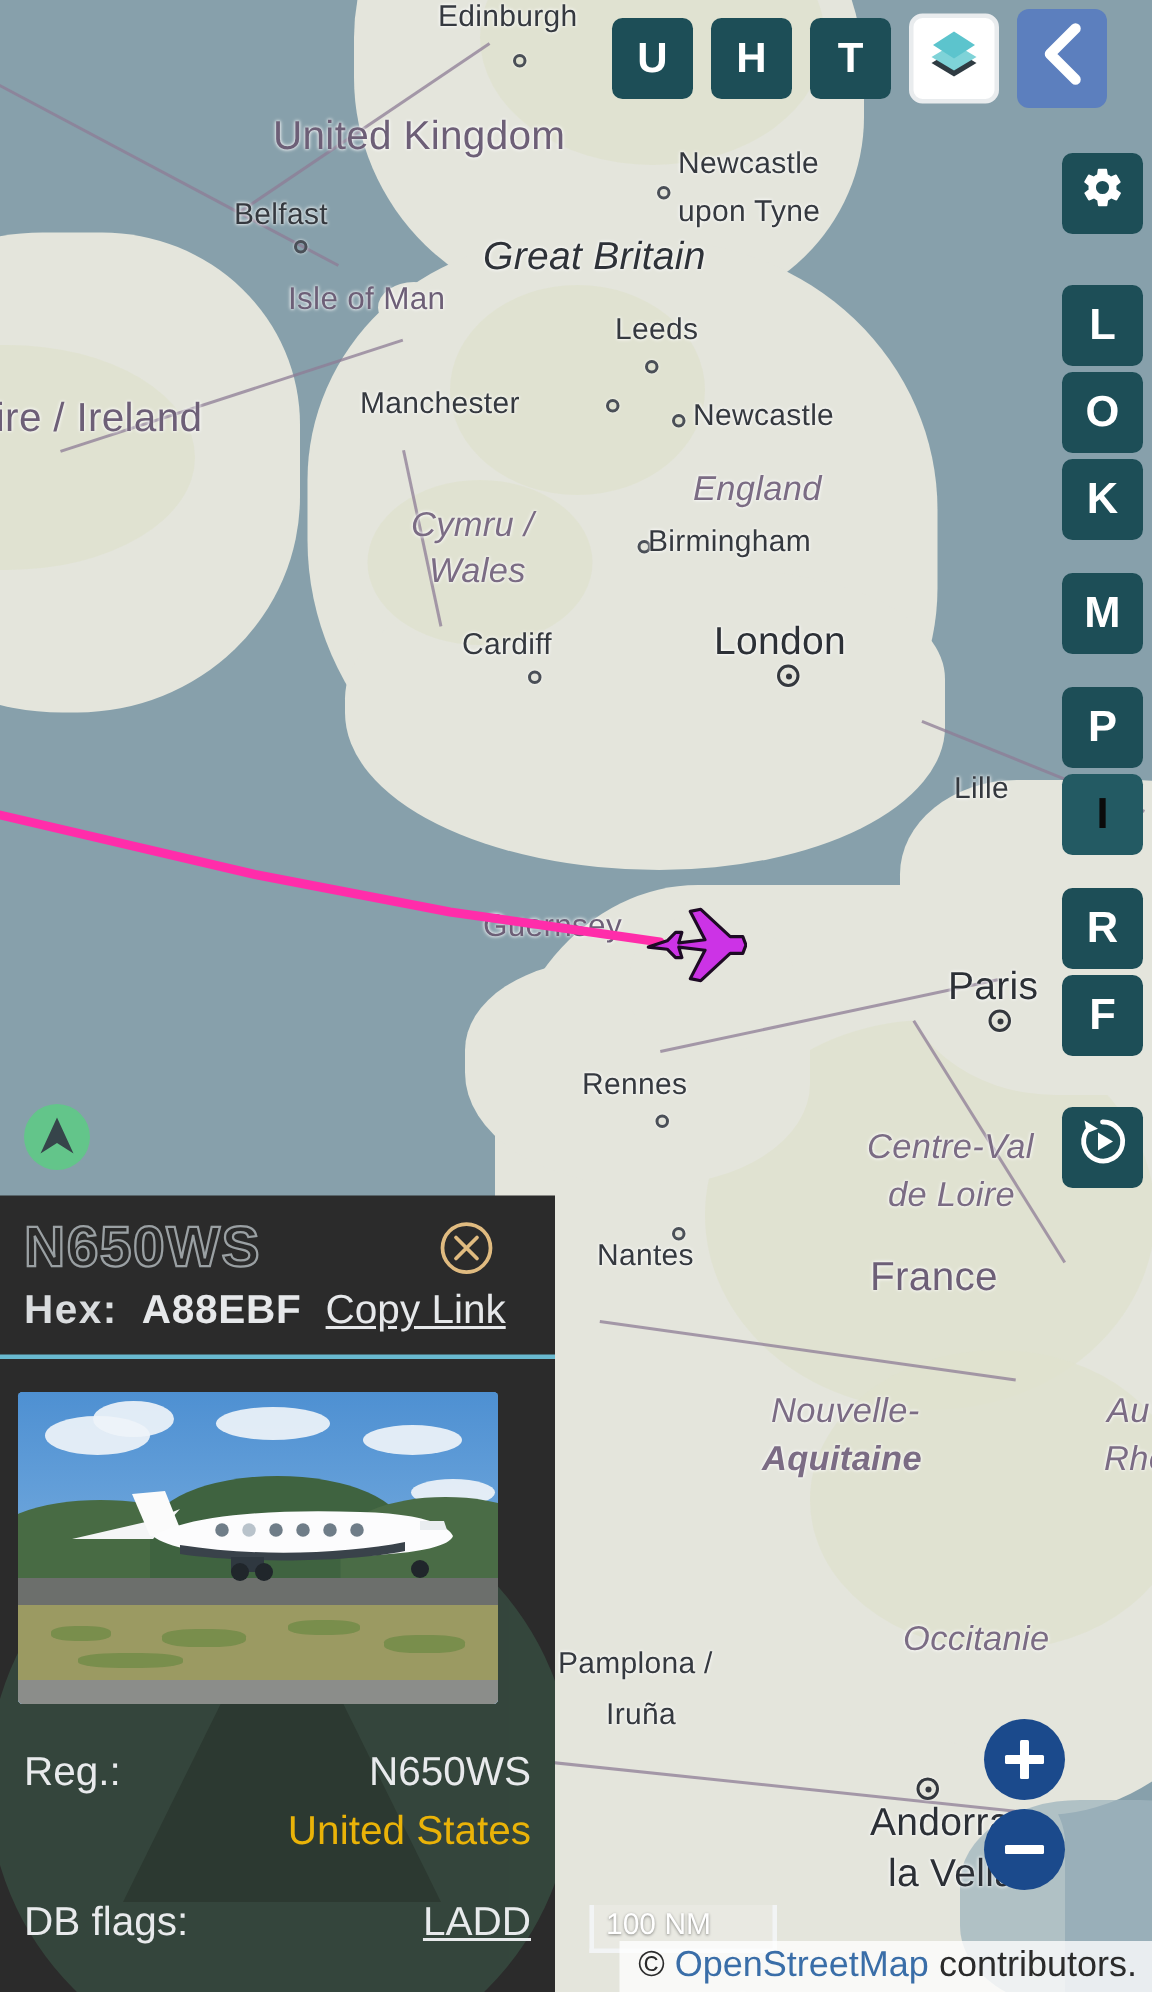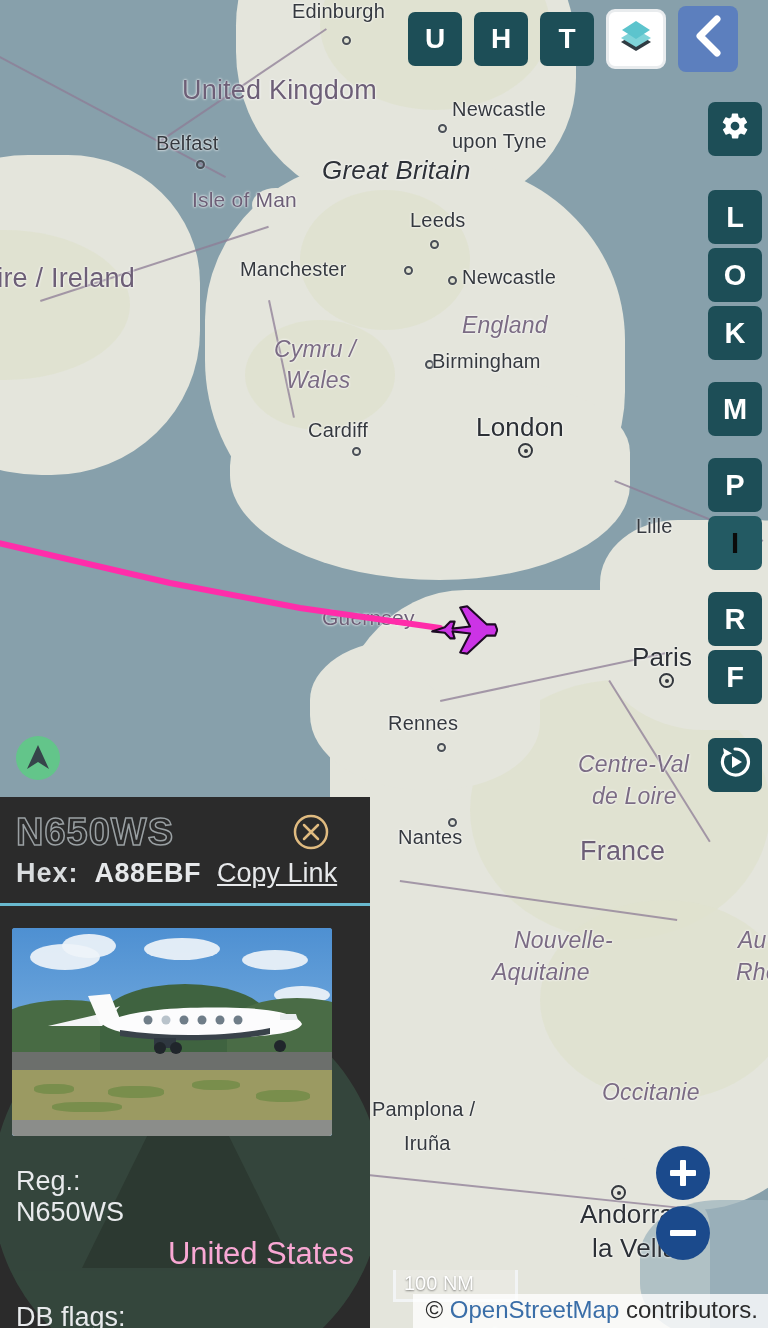--- a/index.html
+++ b/index.html
@@ -169,27 +169,27 @@
   .photo .taxiway { position: absolute; left:0; right:0; bottom: 62px; height: 22px; background: #6c6f6c; }
   .photo .grass { position: absolute; left:0; right:0; bottom: 14px; height: 52px; background: #9b9a62; }
   .photo .grasstuft { position: absolute; background: #6d8a45; border-radius: 40%; opacity: .75; }
   .photo .road { position: absolute; left:0; right:0; bottom: 0; height: 16px; background: #8b8d8a; }
   .photo .jet { position: absolute; left: 18px; bottom: 78px; }
 
   .imgcred { font-size: 21px; color: #d9dcde; margin: 12px 0 0 4px; }
 
   .row {
     display: flex; justify-content: space-between; align-items: baseline;
-    padding: 0 4px; margin-top: 30px; flex-direction: column;
+    padding: 0 4px; margin-top: 30px;
   }
   .row .k { font-size: 27px; color: #e8eaec; }
   .row .v { font-size: 27px; color: #e8eaec; text-align: right; }
   .row .v.link { text-decoration: underline; cursor: pointer; }
   .subrow { display: flex; justify-content: flex-end; padding: 0 4px; margin-top: 8px; }
-  .subrow .v { font-size: 31px; color: #f9a8d4; }
+  .subrow .v { font-size: 27px; color: #eab308; }
 </style>
 </head>
 <body>
 
 <div id="app">
 
   <div id="map">
     <div class="sea"></div>
 
     <div class="land" style="left:-130px;top:155px;width:330px;height:320px;border-radius:48% 40% 45% 52%;"></div>
@@ -261,21 +261,21 @@
         <div class="lbl city" style="left: 308px; top: 419px;">Cardiff</div>
         <div class="lbl city" style="left: 636px; top: 515px;">Lille</div>
         <div class="lbl island" style="left: 322px; top: 606px;">Guernsey</div>
         <div class="lbl cap" style="left: 632px; top: 643px;">Paris</div>
         <div class="lbl city" style="left: 388px; top: 712px;">Rennes</div>
         <div class="lbl city" style="left: 398px; top: 826px;">Nantes</div>
         <div class="lbl region" style="left: 578px; top: 752px;">Centre-Val</div>
         <div class="lbl region" style="left: 592px; top: 784px;">de Loire</div>
         <div class="lbl country" style="left: 580px; top: 836px;">France</div>
         <div class="lbl region" style="left: 514px; top: 928px;">Nouvelle-</div>
-        <div class="lbl region" style="left: 492px; top: 960px;">Aquitaine</div>
+        <div class="lbl region" style="left: 508px; top: 960px; font-weight: bold;">Aquitaine</div>
         <div class="lbl region" style="left: 738px; top: 928px;">Au</div>
         <div class="lbl region" style="left: 736px; top: 960px;">Rhô</div>
         <div class="lbl region" style="left: 602px; top: 1080px;">Occitanie</div>
         <div class="lbl city" style="left: 372px; top: 1098px;">Pamplona /</div>
         <div class="lbl city" style="left: 404px; top: 1132px;">Iruña</div>
         <div class="lbl cap" style="left: 580px; top: 1200px;">Andorra</div>
         <div class="lbl cap" style="left: 592px; top: 1234px;">la Vella</div>
         <div class="lbl region" style="left: 436px; top: 1326px; text-decoration: underline;">Aragón</div>
       </div>
 

